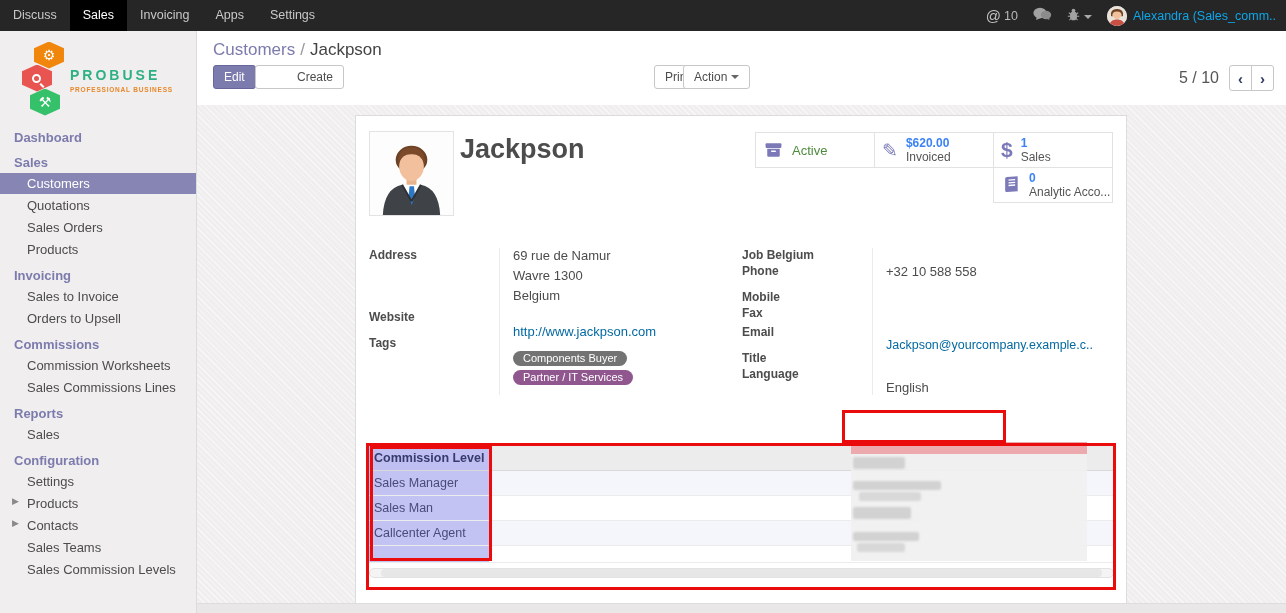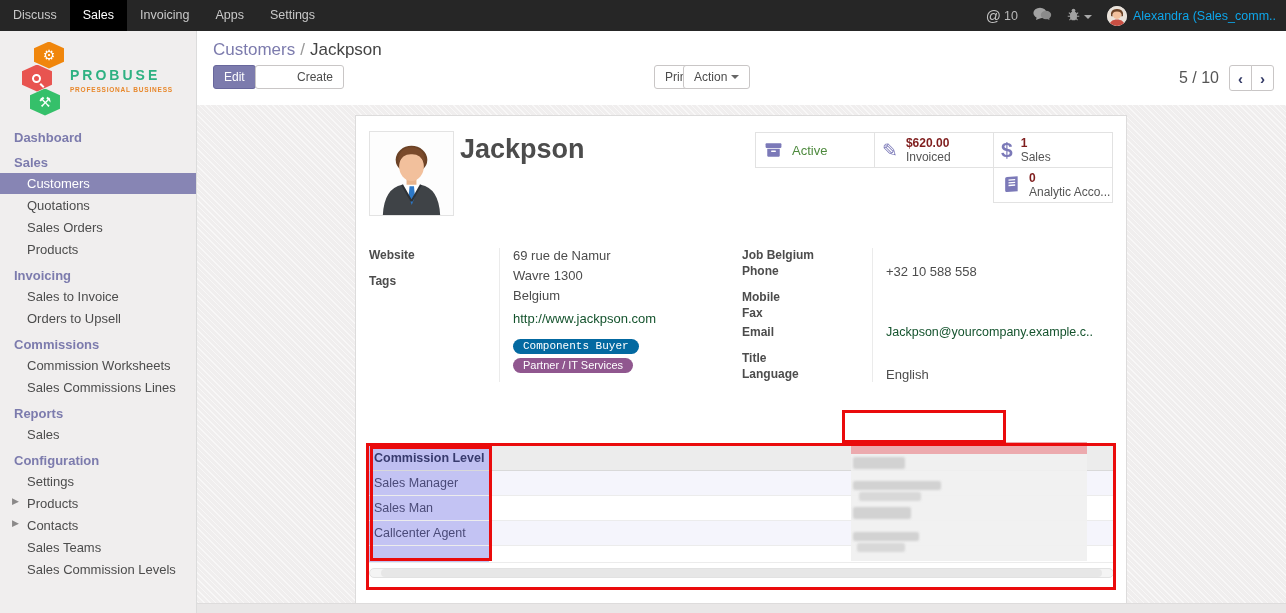--- a/index.html
+++ b/index.html
@@ -68,40 +68,40 @@
     background-image:repeating-linear-gradient(45deg, rgba(255,255,255,.55) 0 1px, transparent 1px 4px); }
   .bottom-band { position:absolute; left:0; right:0; bottom:0; height:10px; background:#e9e7e7; border-top:1px solid #dedcdc; }
   .sheet { position:absolute; left:158px; top:10px; width:772px; height:489px; background:#fff; border:1px solid #dddcdc; }
 
   .avatar-box { position:absolute; left:13px; top:15px; width:85px; height:85px; border:1px solid #e3e3e3; background:#fff; }
   .record-title { position:absolute; left:104px; top:18px; font-size:27px; font-weight:bold; color:#4c4c4c; }
 
   .stat-grid { position:absolute; right:13px; top:17px; display:grid; grid-template-columns:119px 119px 119px; grid-auto-rows:35px; }
   .stat-btn { border:1px solid #e2e2e2; margin:-1px 0 0 -1px; background:#fff; display:flex; align-items:center; padding:0 7px; gap:8px; cursor:pointer; overflow:hidden; }
   .stat-btn .sicon { color:#7b79b8; flex:none; display:flex; align-items:center; }
-  .stat-val { color:#7f1d1d; font-weight:bold; font-size:12px; line-height:13px; display:block; }
+  .stat-val { color:#3b82f6; font-weight:bold; font-size:12px; line-height:13px; display:block; }
   .stat-lbl { color:#555; font-size:12px; line-height:14px; display:block; white-space:nowrap; }
   .stat-active-lbl { color:#4e8a3e; font-size:13px; }
   .pencil-glyph { font-size:19px; }
   .dollar-glyph { font-size:21px; font-weight:bold; }
   .pos-r1c1 { grid-column:1; grid-row:1; }
   .pos-r1c2 { grid-column:2; grid-row:1; }
   .pos-r1c3 { grid-column:3; grid-row:1; }
   .pos-r2c3 { grid-column:3; grid-row:2; }
 
   
   .fields { position:absolute; left:13px; top:132px; width:746px; display:flex; font-size:13px; }
   .fcol { display:flex; }
   .fcol-left { width:373px; }
   .fcol-right { width:373px; }
   .flabels { width:130px; }
   .fvalues { flex:1; border-left:1px solid #ebebeb; padding-left:13px; }
   .flabel { font-weight:bold; font-size:12px; color:#4c4c4c; }
   .fvalue { color:#4c4c4c; }
-  .link { color:#14532d; cursor:pointer; }
+  .link { color:#0369a1; cursor:pointer;margin-top:13px; }
   .pill { display:inline-block; color:#fff; font-size:11px; padding:1px 10px 2px; border-radius:10px; margin-bottom:3px; cursor:pointer; }
 
   
   .tabs { position:absolute; left:0; right:0; top:295px; height:33px; border-bottom:1px solid #d9d9d9; display:flex; align-items:flex-end; padding-left:15px; font-size:13px; }
   .tab { padding:8px 13px; color:#8584ad; cursor:pointer; white-space:nowrap; }
   .tab.active { color:#4c4c4c; background:#fff; border:1px solid #d9d9d9; border-bottom:1px solid #fff; margin-bottom:-1px; }
 
   
   .table-zone { position:absolute; left:13px; top:330px; width:745px; height:143px; font-size:12.5px; }
   .trow { display:flex; height:25px; align-items:stretch; border-bottom:1px solid #ececec; }
@@ -298,30 +298,31 @@
             <span>
                 <span class="stat-val">0</span>
                 <span class="stat-lbl">Analytic Acco...</span>
               </span>
           </div>
         </div>
 
         <div class="fields">
           <div class="fcol fcol-left">
             <div class="flabels">
+              <div class="flabel" style="height:62px;">Address</div>
               <div class="flabel" style="height:26px;">Website</div>
               <div class="flabel">Tags</div>
             </div>
             <div class="fvalues">
               <div class="fvalue" style="height:20px;">69 rue de Namur</div>
               <div class="fvalue" style="height:20px;">Wavre 1300</div>
               <div class="fvalue" style="height:23px;">Belgium</div>
               <div class="fvalue link" style="height:26px;">http://www.jackpson.com</div>
               <div>
-                <span class="pill" style="background:#0369a1;font-family:Liberation Mono, monospace;">Components Buyer</span><br>
+                <span class="pill" style="background:#737373;">Components Buyer</span><br>
                 <span class="pill" style="background:#90578f;">Partner / IT Services</span>
               </div>
             </div>
           </div>
           <div class="fcol fcol-right">
             <div class="flabels">
               <div class="flabel" style="height:16px;">Job Belgium</div>
               <div class="flabel" style="height:21px;">Phone</div>
               <div class="flabel" style="height:16px; margin-top:5px;">Mobile</div>
               <div class="flabel" style="height:19px;">Fax</div>

